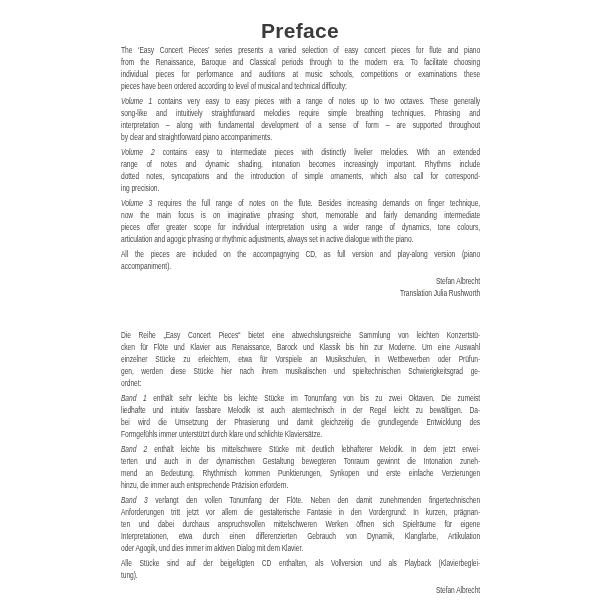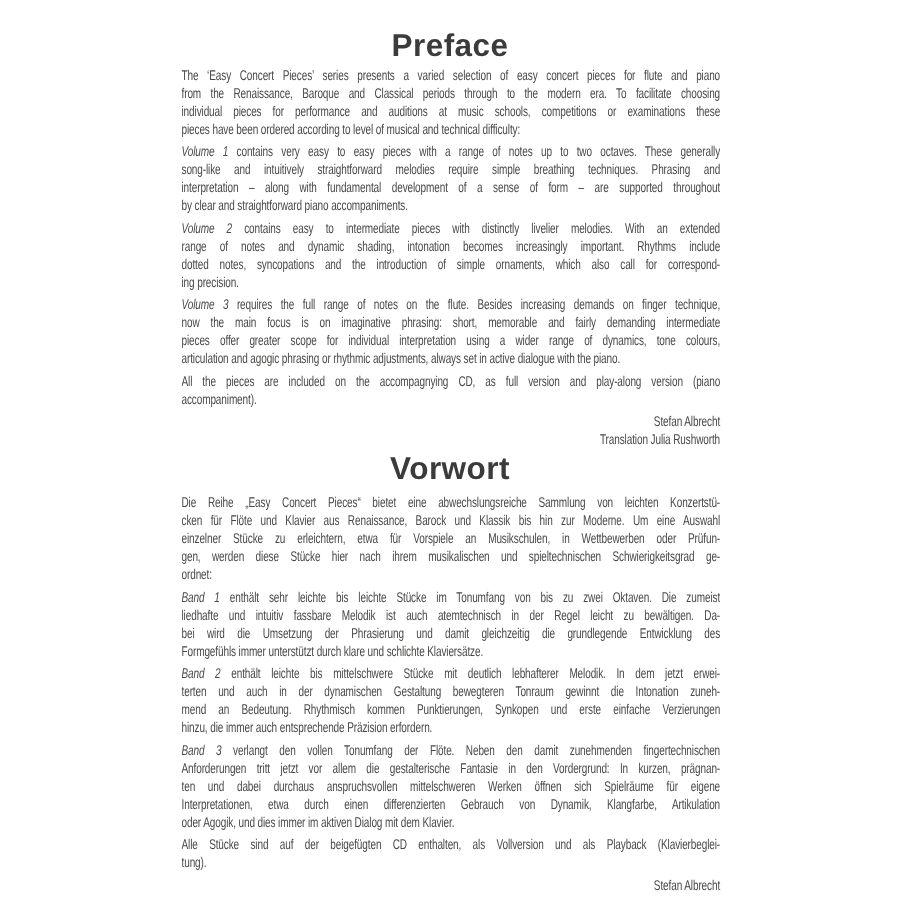--- a/index.html
+++ b/index.html
@@ -82,21 +82,20 @@
         <div class="line">pieces offer greater scope for individual interpretation using a wider range of dynamics, tone colours,</div>
         <div class="line last">articulation and agogic phrasing or rhythmic adjustments, always set in active dialogue with the piano.</div>
       </div>
       <div class="para">
         <div class="line">All the pieces are included on the accompagnying CD, as full version and play-along version (piano</div>
         <div class="line last">accompaniment).</div>
       </div>
       <div class="sig-line">Stefan Albrecht</div>
       <div class="sig-line">Translation Julia Rushworth</div>
     </div>
-  <h1 class="title" id="title-1">Vorwort</h1>
   <div class="body" id="body-1">
       <div class="para">
         <div class="line">Die Reihe „Easy Concert Pieces“ bietet eine abwechslungsreiche Sammlung von leichten Konzertstü-</div>
         <div class="line">cken für Flöte und Klavier aus Renaissance, Barock und Klassik bis hin zur Moderne. Um eine Auswahl</div>
         <div class="line">einzelner Stücke zu erleichtern, etwa für Vorspiele an Musikschulen, in Wettbewerben oder Prüfun-</div>
         <div class="line">gen, werden diese Stücke hier nach ihrem musikalischen und spieltechnischen Schwierigkeitsgrad ge-</div>
         <div class="line last">ordnet:</div>
       </div>
       <div class="para">
         <div class="line"><em>Band 1</em> enthält sehr leichte bis leichte Stücke im Tonumfang von bis zu zwei Oktaven. Die zumeist</div>

